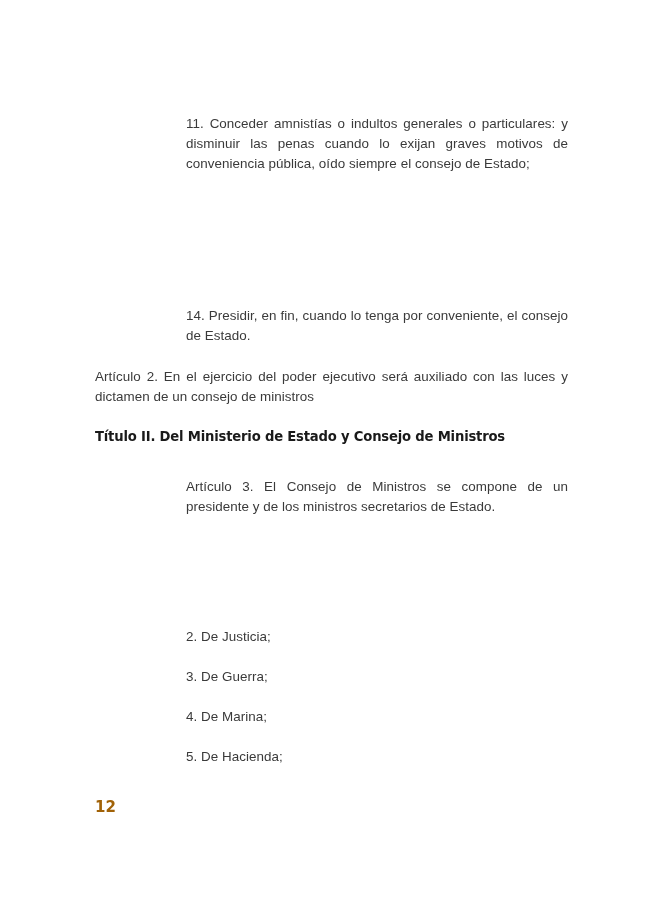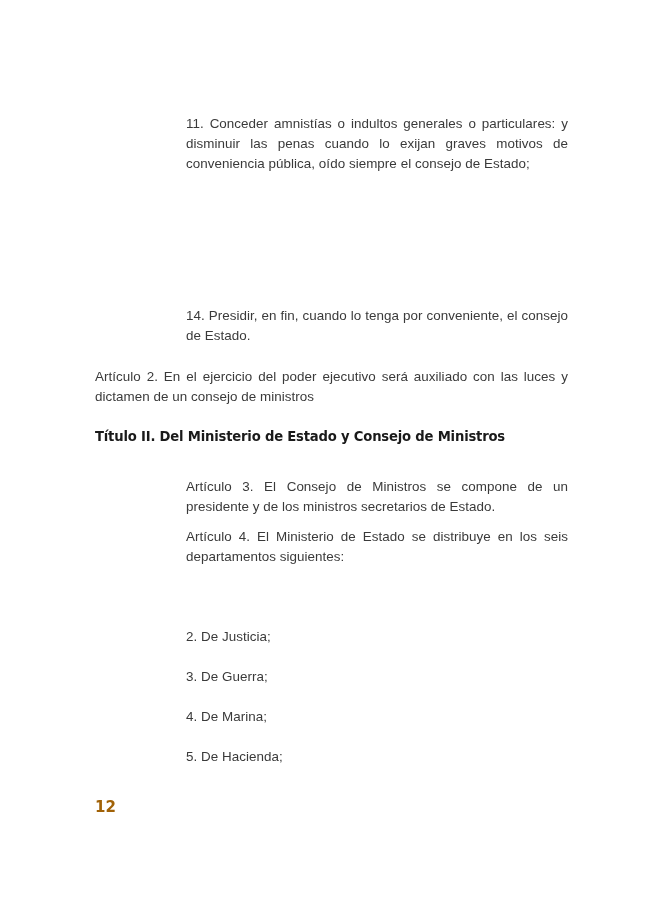--- a/index.html
+++ b/index.html
@@ -50,21 +50,20 @@
 
 
   <p class="para indent" style="top:306px;">14. Presidir, en fin, cuando lo tenga por conveniente, el consejo de Estado.</p>
 
   <p class="para full" style="top:367px;">Artículo 2. En el ejercicio del poder ejecutivo será auxiliado con las luces y dictamen de un consejo de ministros</p>
 
   <p class="heading" style="top:427px;">Título II. Del Ministerio de Estado y Consejo de Ministros</p>
 
   <p class="para indent" style="top:477px;">Artículo 3. El Consejo de Ministros se compone de un presidente y de los ministros secretarios de Estado.</p>
 
-  <p class="para indent" style="top:527px;">Artículo 4. El Ministerio de Estado se distribuye en los seis departamentos siguientes:</p>
 
   <p class="para indent" style="top:627px;">2. De Justicia;</p>
   <p class="para indent" style="top:667px;">3. De Guerra;</p>
   <p class="para indent" style="top:707px;">4. De Marina;</p>
   <p class="para indent" style="top:747px;">5. De Hacienda;</p>
 
   <p class="pagenum">12</p>
 
 </div>
 

